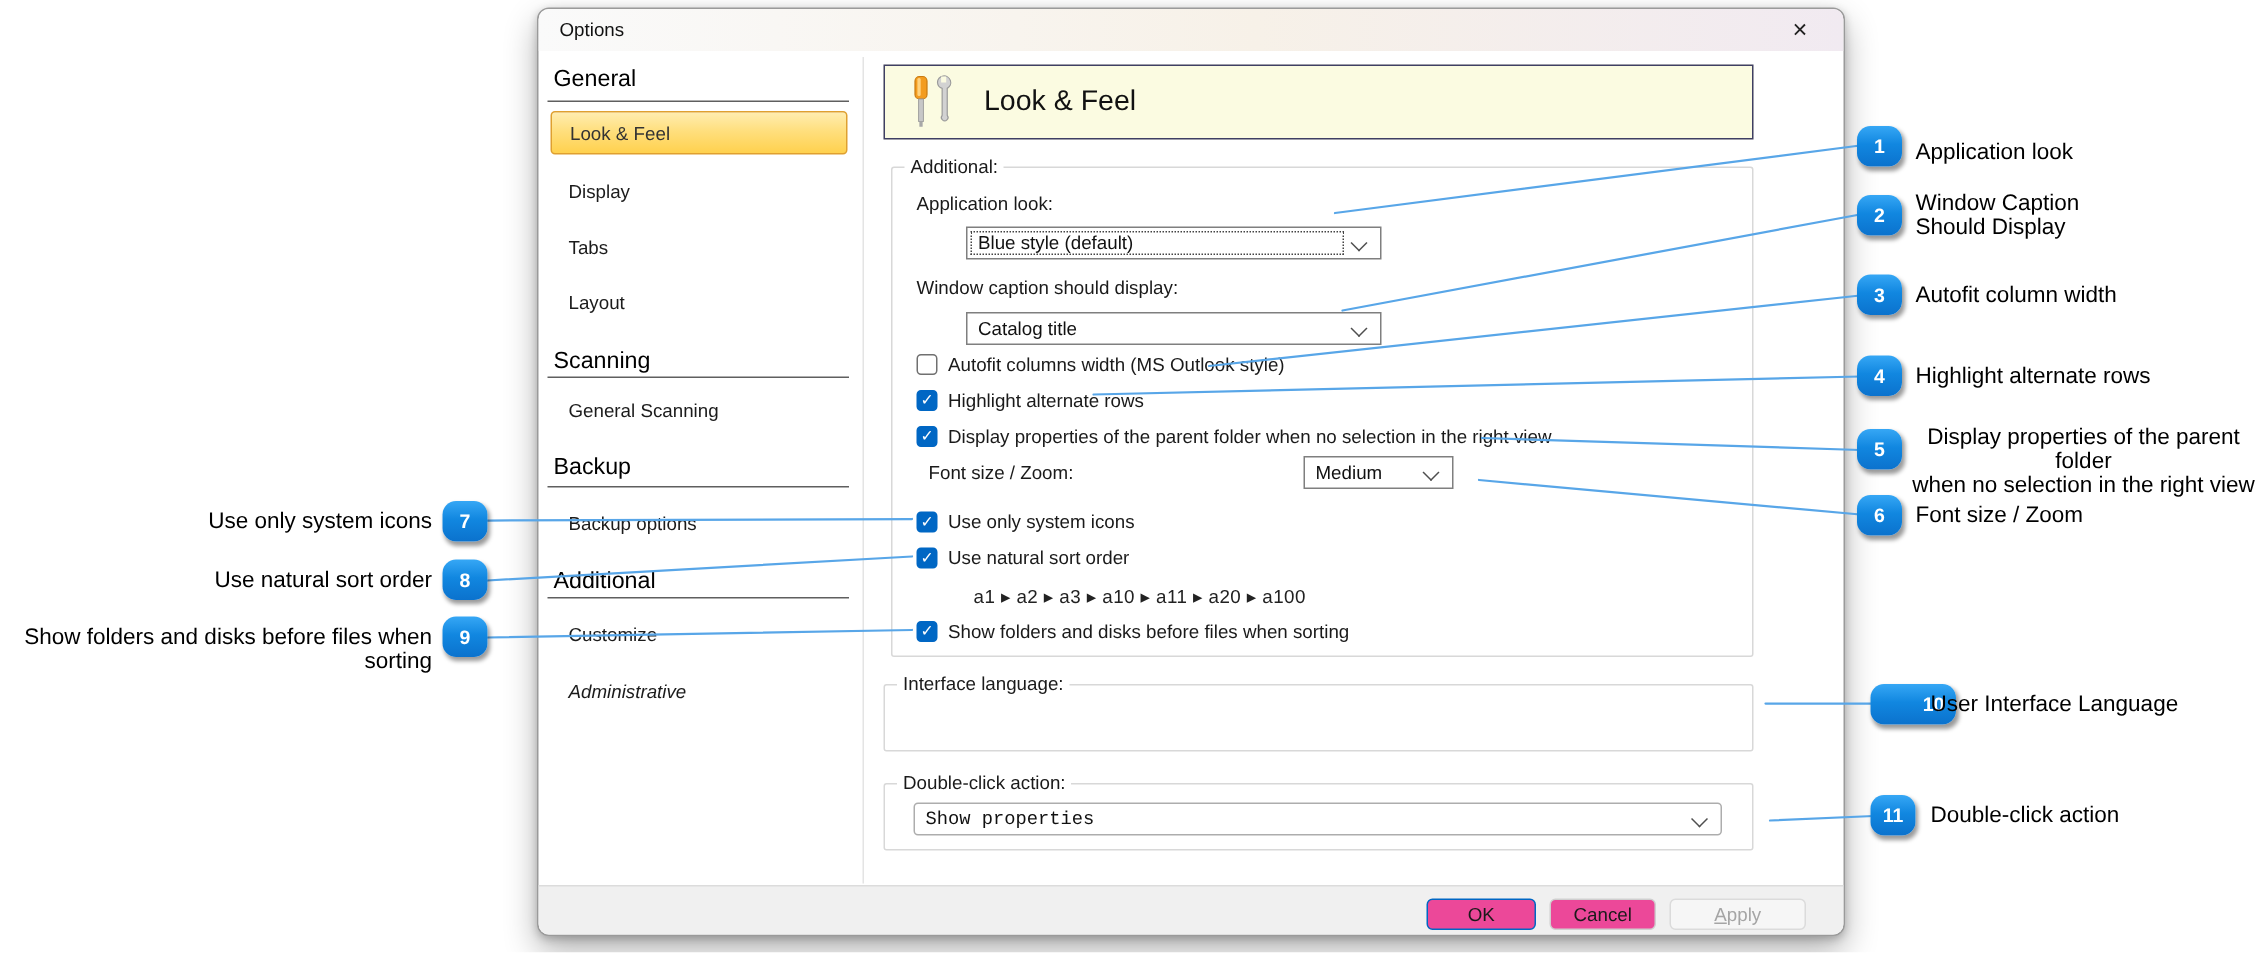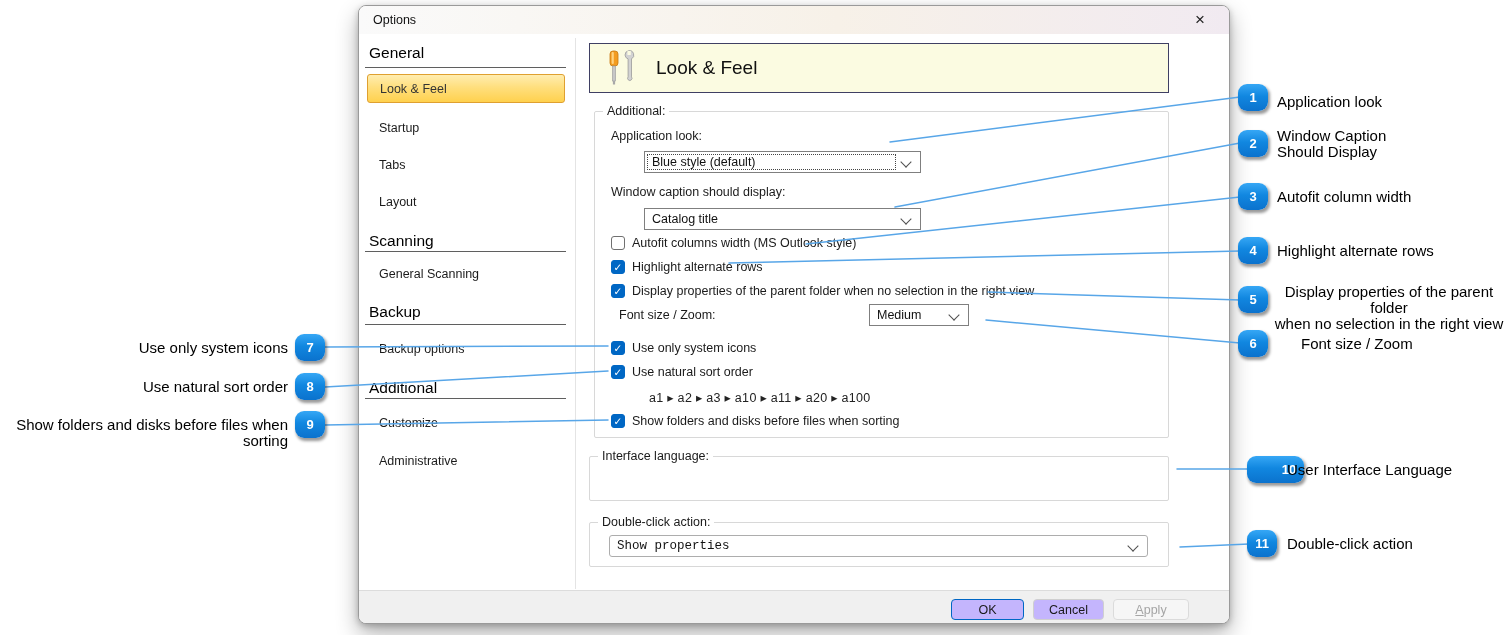--- a/index.html
+++ b/index.html
@@ -55,21 +55,21 @@
   .cbx{width:14px;height:14px;box-sizing:border-box;border-radius:3px;margin-right:7px;flex:0 0 auto;
        font-size:10.5px;line-height:13px;text-align:center;}
   .cbx.off{background:#fff;border:1px solid #707070;}
   .cbx.on{background:#0067c4;border:1px solid #0067c4;color:#fff;}
   .cbrow .t{font-size:12.5px;color:#1a1a1a;line-height:15px;}
 
   .sample{position:absolute;font-size:12.5px;color:#222;line-height:15px;letter-spacing:.3px;}
 
   
   .footer{position:absolute;left:0;right:0;top:584px;height:33px;background:#f0f0f0;border-top:1px solid #dcdcdc;}
-  .btn{position:absolute;height:21px;background:#c4b5fd;border:1px solid #cfcfcf;border-radius:4px;
+  .btn{position:absolute;height:21px;background:#ec4899;border:1px solid #cfcfcf;border-radius:4px;
        font-size:12.5px;color:#1a1a1a;box-sizing:border-box;display:flex;align-items:center;justify-content:center;cursor:default;}
   .btn.default{border:1px solid #0067c4;}
   .btn.disabled{color:#a5a5a5;background:#f6f6f6;border-color:#dbdbdb;}
   .btn span{display:block;}
   .btn .mnemonic::first-letter{text-decoration:underline;}
 
   
   .badge{position:absolute;width:30px;height:27px;border-radius:9px;z-index:60;
          background:linear-gradient(180deg,#36a7f5 0%,#1187e0 45%,#0b72cd 100%);
          color:#fff;font-size:13px;font-weight:bold;display:flex;align-items:center;justify-content:center;
@@ -89,36 +89,36 @@
     <div class="titlebar">
       <span class="title-text">Options</span>
       <span class="close-btn">×</span>
     </div>
 
     <div class="side-div"></div>
 
     <div class="nav-header a" style="left:10px;top:38px;">General</div>
     <div class="nav-rule" style="top:61px;"></div>
     <div class="nav-sel" style="top:68px;">Look &amp; Feel</div>
-    <div class="nav-item" style="top:115px;">Startup</div>
+    <div class="nav-item" style="top:115px;">Display</div>
     <div class="nav-item" style="top:152px;">Tabs</div>
     <div class="nav-item" style="top:189px;">Layout</div>
 
     <div class="nav-header a" style="left:10px;top:226px;">Scanning</div>
     <div class="nav-rule" style="top:245px;"></div>
     <div class="nav-item" style="top:261px;">General Scanning</div>
 
     <div class="nav-header a" style="left:10px;top:297px;">Backup</div>
     <div class="nav-rule" style="top:318px;"></div>
     <div class="nav-item" style="top:336px;">Backup options</div>
 
     <div class="nav-header a" style="left:10px;top:373px;">Additional</div>
     <div class="nav-rule" style="top:392px;"></div>
     <div class="nav-item" style="top:410px;">Customize</div>
-    <div class="nav-item" style="top:448px;">Administrative</div>
+    <div class="nav-item" style="top:448px;font-style:italic;">Administrative</div>
 
     <div class="banner">
       <span class="banner-icon">
         <svg width="38" height="38" viewBox="0 0 38 38">
           <rect x="6" y="2" width="8" height="15" rx="3" fill="#f39c1f" stroke="#c97a10" stroke-width="0.8"></rect>
           <rect x="7.6" y="3" width="2.2" height="12" rx="1" fill="#ffd27e"></rect>
           <rect x="8.4" y="17" width="3.2" height="15" fill="#c7c7c7" stroke="#9b9b9b" stroke-width="0.6"></rect>
           <rect x="8.9" y="32" width="2.2" height="3.5" fill="#a8a8a8"></rect>
           <path d="M21 6 a4.4 4.4 0 1 1 6.5 3.9 l0 18 a2.2 2.2 0 1 1 -3.4 0 l0 -18 A4.4 4.4 0 0 1 21 6 Z" fill="#d2d2d2" stroke="#9b9b9b" stroke-width="0.8"></path>
           <rect x="23.4" y="2" width="3.4" height="4" fill="#fbfbe1"></rect>
@@ -190,21 +190,21 @@
       <span class="chev"></span>
     </div>
 
     <div class="footer"></div>
     <div class="btn default" style="left:592px;top:593px;width:73px;">
       <span>OK</span>
     </div>
     <div class="btn" style="left:674px;top:593px;width:71px;">
       <span>Cancel</span>
     </div>
-    <div class="btn disabled" style="left:754px;top:593px;width:76px;">
+    <div class="btn disabled" style="left:754px;top:593px;width:91px;">
       <span class="mnemonic">Apply</span>
     </div>
   </div>
 
   <svg class="lines" width="1506" height="635" viewBox="0 0 1506 635">
     <g stroke="#58a6e8" stroke-width="1.5" fill="none" stroke-linecap="round">
       <line x1="890" y1="142" x2="1240" y2="97"></line>
       <line x1="895" y1="207" x2="1240" y2="143"></line>
       <line x1="806" y1="244" x2="1240" y2="197"></line>
       <line x1="729" y1="263" x2="1240" y2="251"></line>
@@ -229,21 +229,21 @@
   <div class="co-label" style="left:1277px;top:189px;">Autofit column width</div>
 
   <div class="badge" style="left:1238px;top:237px;">4</div>
   <div class="co-label" style="left:1277px;top:243px;">Highlight alternate rows</div>
 
   <div class="badge" style="left:1238px;top:286px;">5</div>
   <div class="co-label co-right2" style="left:1274px;top:284px;width:230px;">Display properties of the parent folder
 when no selection in the right view</div>
 
   <div class="badge" style="left:1238px;top:330px;">6</div>
-  <div class="co-label" style="left:1277px;top:336px;margin-left:24px;">Font size / Zoom</div>
+  <div class="co-label" style="left:1277px;top:336px;">Font size / Zoom</div>
 
   <div class="badge" style="left:295px;top:334px;">7</div>
   <div class="co-label co-left" style="left:58px;top:340px;width:230px;">Use only system icons</div>
 
   <div class="badge" style="left:295px;top:373px;">8</div>
   <div class="co-label co-left" style="left:58px;top:379px;width:230px;">Use natural sort order</div>
 
   <div class="badge" style="left:295px;top:411px;">9</div>
   <div class="co-label co-left" style="left:2px;top:417px;width:286px;">Show folders and disks before files when sorting</div>
 

